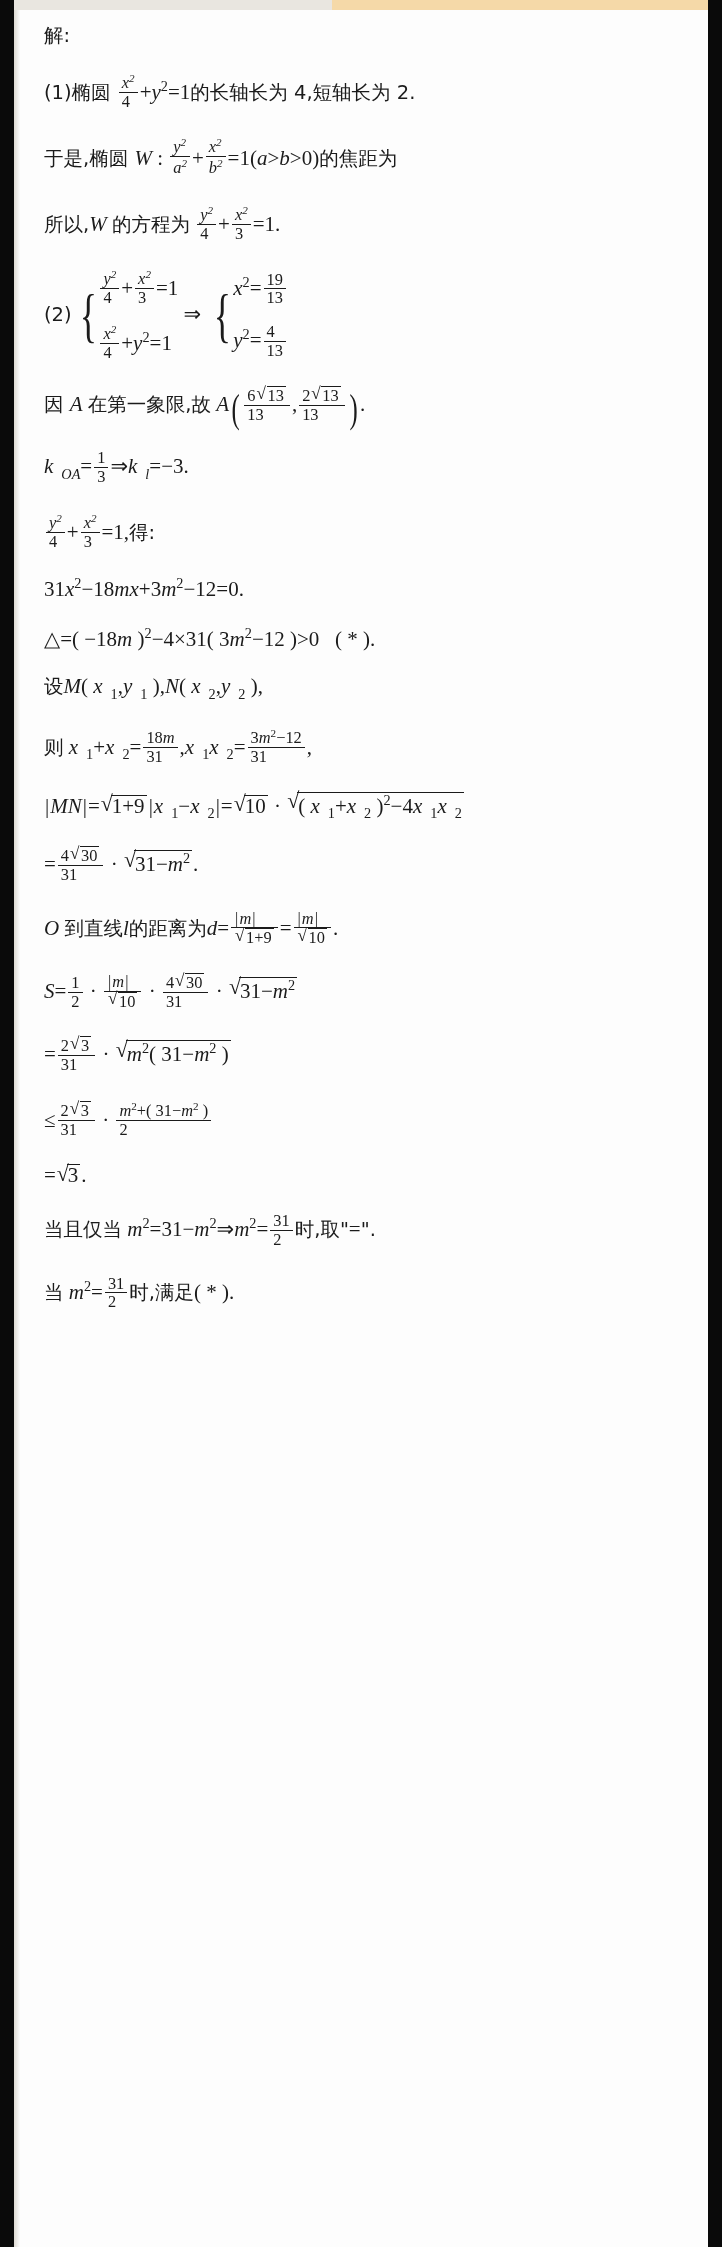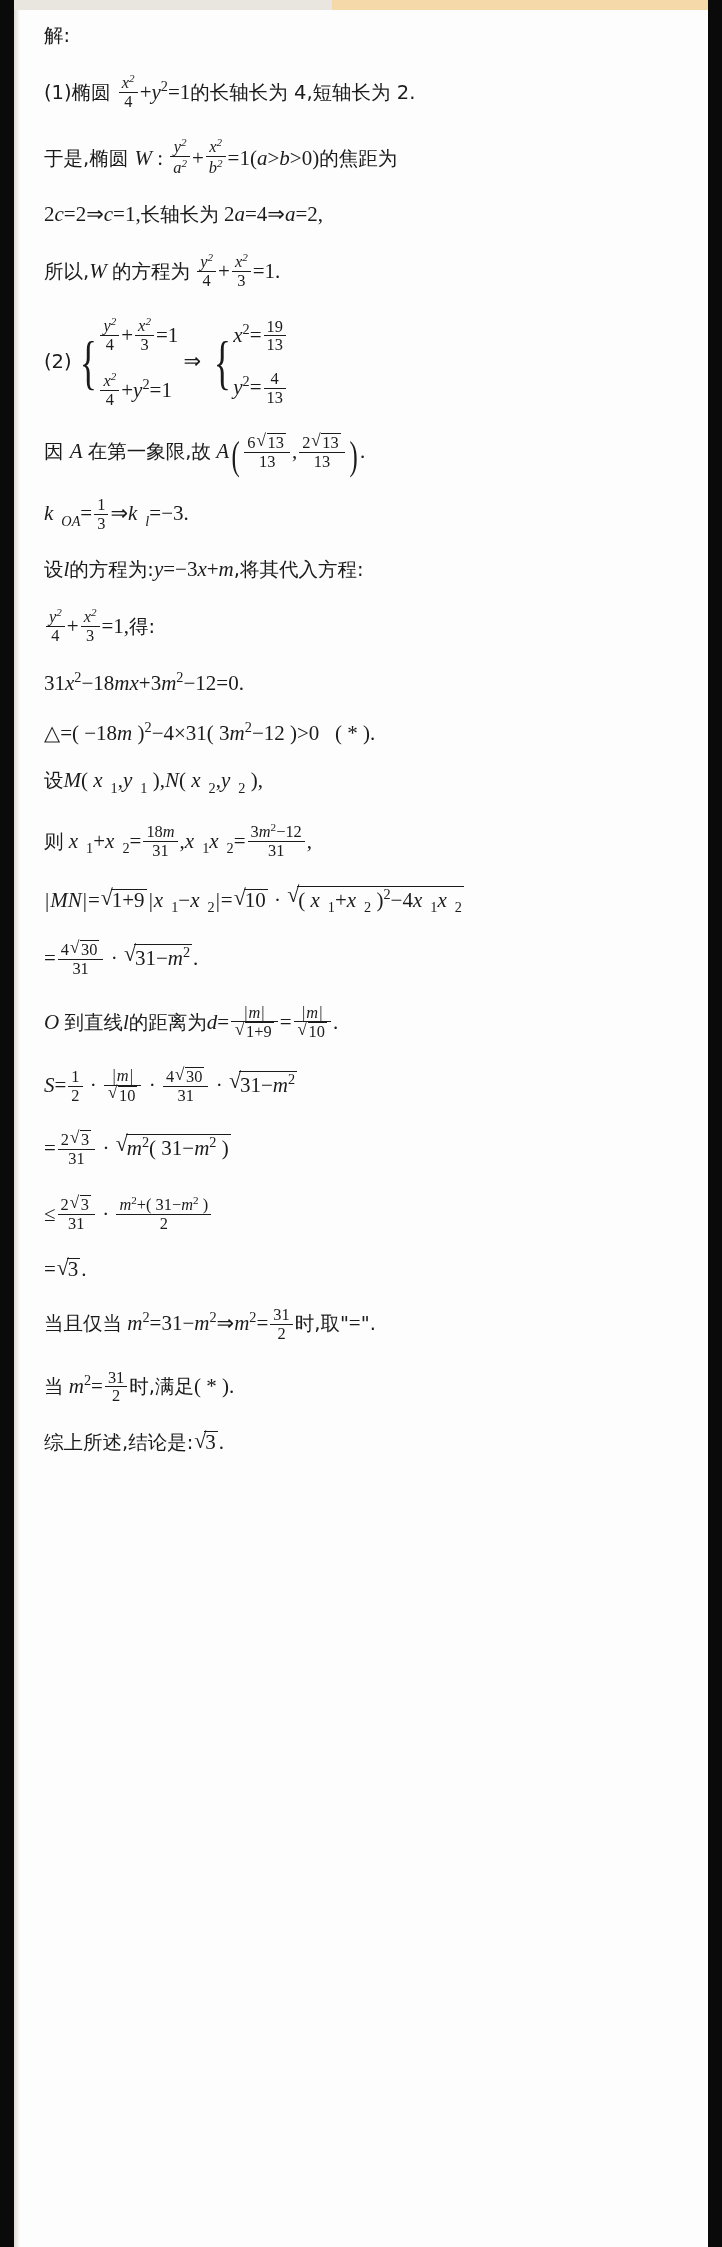--- a/index.html
+++ b/index.html
@@ -74,21 +74,20 @@
   }
   .line.tall { margin-bottom: 24px; }
   .cn { font-family: "DejaVu Sans", "Liberation Sans", sans-serif; font-size: 19.5px; }
   .it { font-style: italic; font-family: "Liberation Serif", serif; }
   .op { font-family: "Liberation Serif", serif; }
 
   
   .frac {
     display: inline-block;
     vertical-align: -0.52em;
-    text-align: center;
     font-size: 0.78em;
     line-height: 1.08;
     margin: 0 2px;
   }
   .frac .num { display: block; padding: 0 3px; }
   .frac .den { display: block; border-top: 1px solid #1b1b1b; padding: 0 3px; }
 
   
   .sqrt {
     display: inline-block;
@@ -161,23 +160,20 @@
       <div class="line cn">解:</div>
 
       <div class="line">
         <span class="cn">(1)椭圆&nbsp;</span><span class="frac"><span class="num it">x<span class="sup">2</span></span><span class="den">4</span></span><span class="op">+</span><span class="it">y</span><span class="sup">2</span><span class="op">=</span>1<span class="cn">的长轴长为&nbsp;4,短轴长为&nbsp;2.</span>
       </div>
 
       <div class="line">
         <span class="cn">于是,椭圆&nbsp;</span><span class="it">W</span><span class="op">&nbsp;:&nbsp;</span><span class="frac"><span class="num it">y<span class="sup">2</span></span><span class="den it">a<span class="sup">2</span></span></span><span class="op">+</span><span class="frac"><span class="num it">x<span class="sup">2</span></span><span class="den it">b<span class="sup">2</span></span></span><span class="op">=</span>1(<span class="it">a</span><span class="op">&gt;</span><span class="it">b</span><span class="op">&gt;</span>0)<span class="cn">的焦距为</span>
       </div>
 
-      <div class="line">
-        2<span class="it">c</span><span class="op">=</span>2<span class="op">⇒</span><span class="it">c</span><span class="op">=</span>1,<span class="cn">长轴长为</span>&nbsp;2<span class="it">a</span><span class="op">=</span>4<span class="op">⇒</span><span class="it">a</span><span class="op">=</span>2,
-      </div>
 
 
       <div class="line">
         <span class="cn">所以,</span><span class="it">W</span>&nbsp;<span class="cn">的方程为</span>&nbsp;<span class="frac"><span class="num it">y<span class="sup">2</span></span><span class="den">4</span></span><span class="op">+</span><span class="frac"><span class="num it">x<span class="sup">2</span></span><span class="den">3</span></span><span class="op">=</span>1.
       </div>
 
       <div class="line tall">
         <span class="cn" style="vertical-align:middle;">(2)</span><span class="system">
             <span class="brace">{</span>
             <span class="sysrows">
@@ -194,23 +190,20 @@
       </div>
 
       <div class="line">
         <span class="cn">因&nbsp;</span><span class="it">A</span>&nbsp;<span class="cn">在第一象限,故</span>&nbsp;<span class="it">A</span><span class="bigparen">(</span><span class="frac"><span class="num">6<span class="sqrt"><span class="rad">13</span></span></span><span class="den">13</span></span>,<span class="frac"><span class="num">2<span class="sqrt"><span class="rad">13</span></span></span><span class="den">13</span></span><span class="bigparen">)</span>.
       </div>
 
       <div class="line">
         <span class="it">k</span><span class="sub it">OA</span><span class="op">=</span><span class="frac"><span class="num">1</span><span class="den">3</span></span><span class="op">⇒</span><span class="it">k</span><span class="sub it">l</span><span class="op">=</span><span class="op">−</span>3.
       </div>
 
-      <div class="line">
-        <span class="cn">设</span><span class="it">l</span><span class="cn">的方程为:</span><span class="it">y</span><span class="op">=</span><span class="op">−</span>3<span class="it">x</span><span class="op">+</span><span class="it">m</span><span class="cn">,将其代入方程:</span>
-      </div>
 
       <div class="line">
         <span class="frac"><span class="num it">y<span class="sup">2</span></span><span class="den">4</span></span><span class="op">+</span><span class="frac"><span class="num it">x<span class="sup">2</span></span><span class="den">3</span></span><span class="op">=</span>1,<span class="cn">得:</span>
       </div>
 
       <div class="line">
         31<span class="it">x</span><span class="sup">2</span><span class="op">−</span>18<span class="it">mx</span><span class="op">+</span>3<span class="it">m</span><span class="sup">2</span><span class="op">−</span>12<span class="op">=</span>0.
       </div>
 
       <div class="line">
@@ -255,19 +248,16 @@
       </div>
 
       <div class="line">
         <span class="cn">当且仅当</span>&nbsp;<span class="it">m</span><span class="sup">2</span><span class="op">=</span>31<span class="op">−</span><span class="it">m</span><span class="sup">2</span><span class="op">⇒</span><span class="it">m</span><span class="sup">2</span><span class="op">=</span><span class="frac"><span class="num">31</span><span class="den">2</span></span><span class="cn">时,取"</span><span class="op">=</span><span class="cn">".</span>
       </div>
 
       <div class="line">
         <span class="cn">当</span>&nbsp;<span class="it">m</span><span class="sup">2</span><span class="op">=</span><span class="frac"><span class="num">31</span><span class="den">2</span></span><span class="cn">时,满足</span>(&nbsp;<span class="op">*</span>&nbsp;).
       </div>
 
-      <div class="line">
-        <span class="cn">综上所述,结论是:</span><span class="sqrt"><span class="rad">3</span></span>.
-      </div>
 
     </div>
   </div>
 </div>
 
 </body></html>

